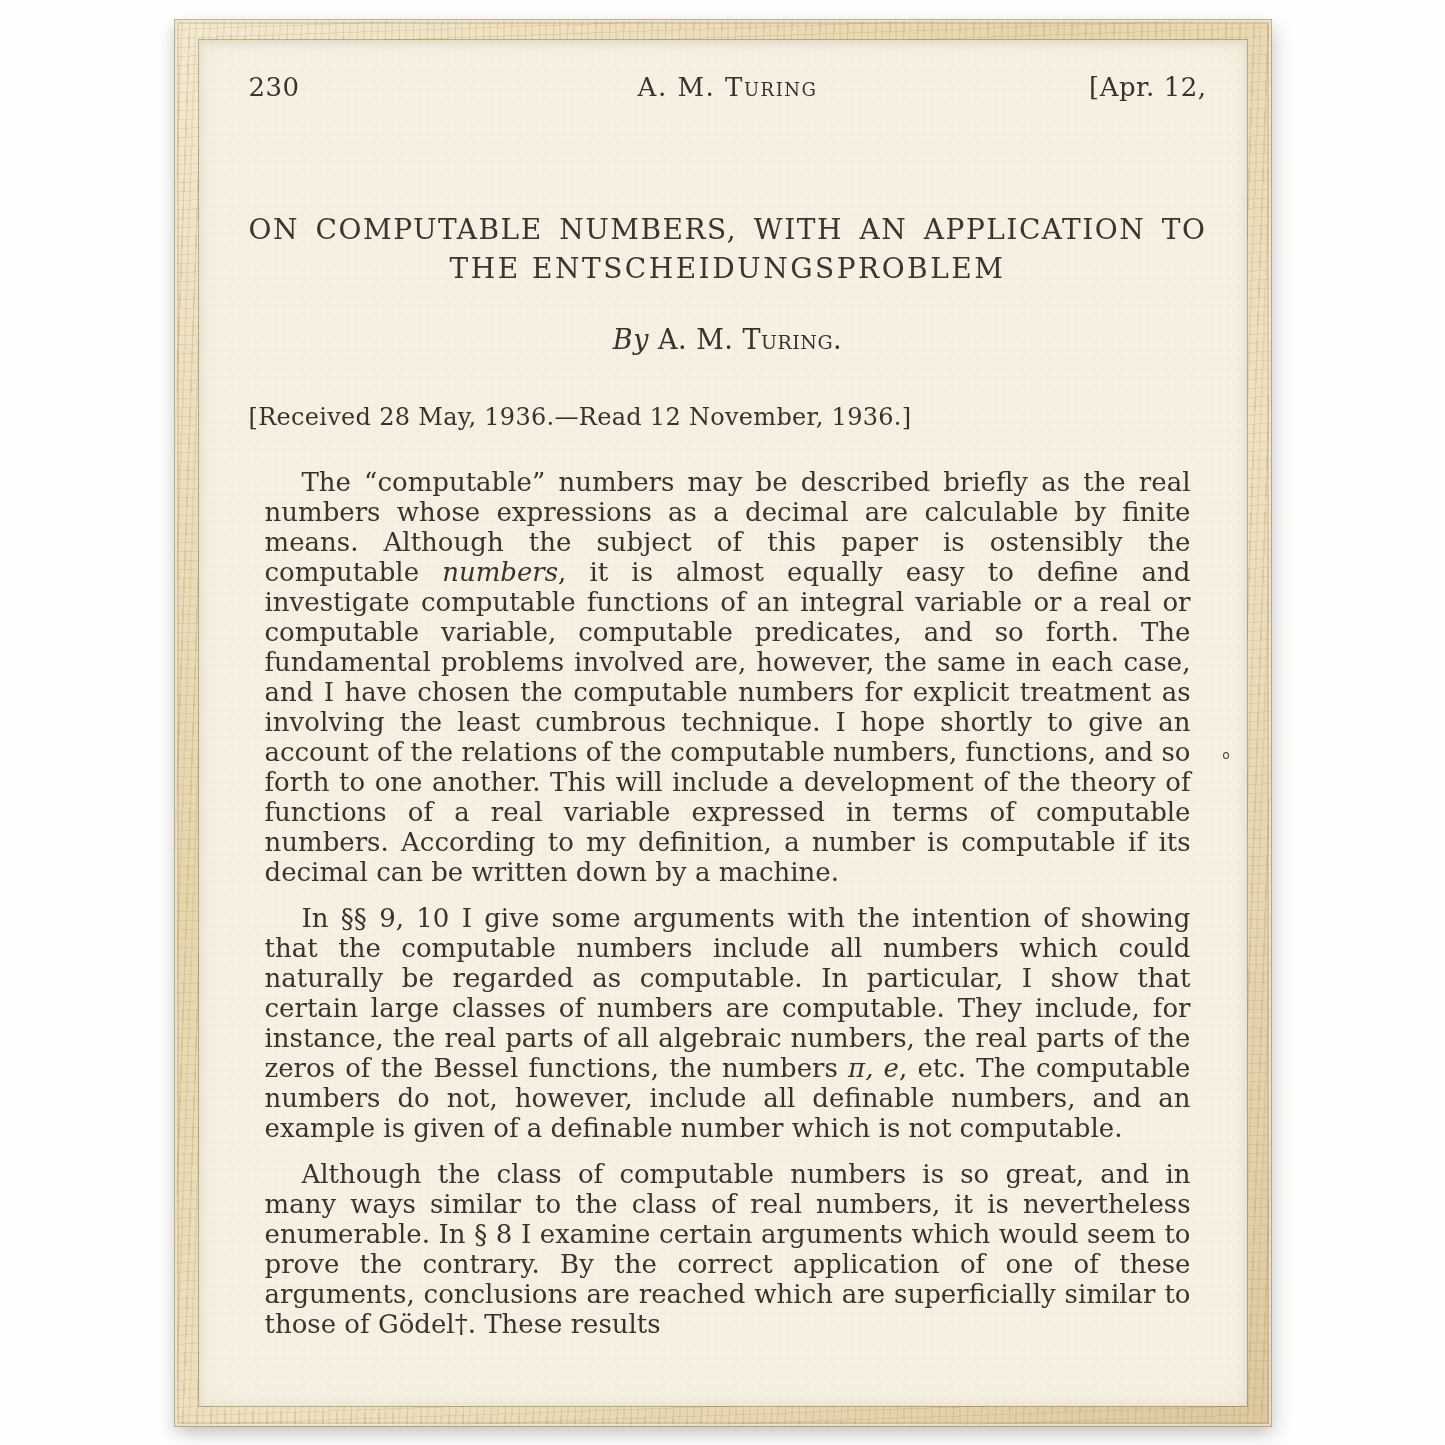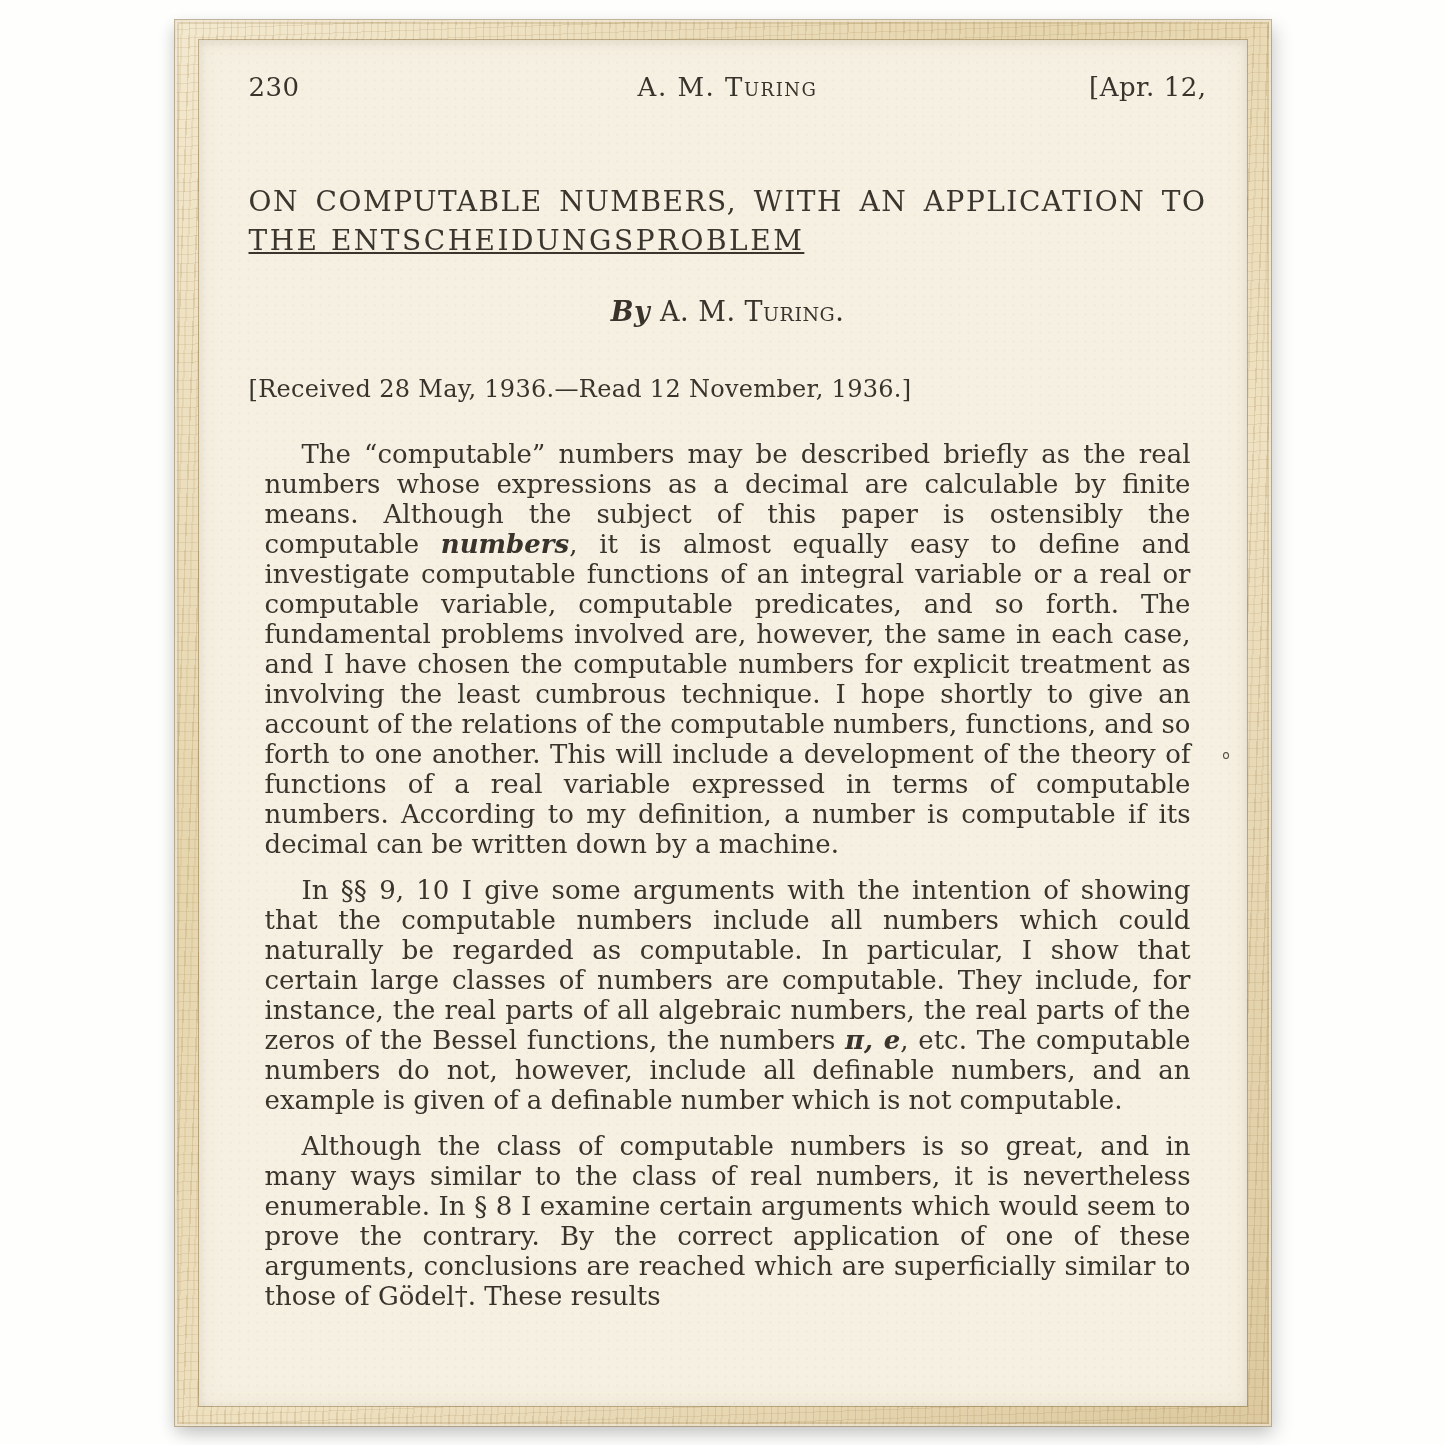--- a/index.html
+++ b/index.html
@@ -43,45 +43,45 @@
     background-color: #f6f0e2;
     background-image: radial-gradient(rgba(120,100,70,0.045) 1px, rgba(0,0,0,0) 1.3px);
     background-size: 9px 9px;
     box-shadow:
       0 0 0 1px rgba(130,105,60,0.45),
       inset 0 2px 8px rgba(80,60,30,0.10),
       inset 0 0 26px rgba(120,95,55,0.07);
     padding: 32px 40px 0 50px;
     color: #38342c;
   }
-  .it { font-style: italic; font-weight: bold; }
+  .it { font-style: italic; }
   .sc { font-variant: small-caps; font-variant-caps: small-caps; }
 
   
   .page-header {
     display: grid;
     grid-template-columns: 1fr auto 1fr;
     align-items: baseline;
     font-size: 26px;
     letter-spacing: 0.5px;
   }
   .page-header .hdr-left  { text-align: left; }
   .page-header .hdr-mid   { text-align: center; letter-spacing: 1.5px; }
   .page-header .hdr-right { text-align: right; }
 
   
   .paper-title {
-    margin-top: 80px;
+    margin-top: 108px;
     font-size: 28px;
     line-height: 39px;
     letter-spacing: 1.5px;
     color: #3a362e;
   }
   .title-line1 { text-align: justify; text-align-last: justify; }
-  .title-line2 { letter-spacing: 2.5px; text-decoration: underline; }
+  .title-line2 { text-align: center; letter-spacing: 2.5px; }
 
   .byline {
     margin-top: 36px;
     text-align: center;
     font-size: 27px;
     letter-spacing: 0.5px;
   }
   .received {
     margin-top: 48px;
     font-size: 24px;

